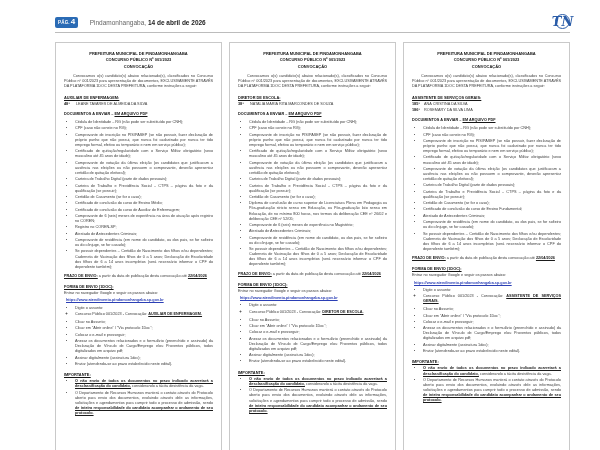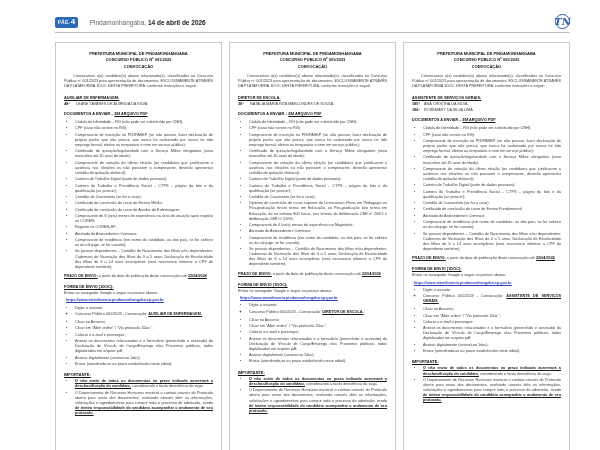--- a/index.html
+++ b/index.html
@@ -17,21 +17,21 @@
   .pagebadge .pb1{font-size:4.5px;font-weight:bold;letter-spacing:.2px;}
   .pagebadge .pb2{font-size:8px;font-weight:bold;line-height:8px;}
   .dateline{font-size:6.5px;color:#666;margin-left:7px;vertical-align:middle;}
   .dateline b{color:#222;}
   .rule{position:absolute;top:32px;left:55px;right:30px;border-top:1px solid #bcbcbc;}
   .logo{position:absolute;right:0;top:1px;display:flex;align-items:center;gap:3px;}
   .logo .tn{
     width:15px;height:15px;border:1.6px solid #2a5ca8;border-radius:50%;
     display:flex;align-items:center;justify-content:center;background:#fff;
     font-family:"DejaVu Serif",serif;font-style:italic;font-weight:bold;
-    font-size:10px;color:#2a5ca8;box-sizing:border-box;margin-left:8px;
+    font-size:13px;color:#2a5ca8;box-sizing:border-box;margin-left:8px;
   }
   .logo .lname{
     font-family:"DejaVu Serif",serif;font-style:italic;font-weight:bold;
     font-size:10.5px;color:#173a7a;white-space:nowrap;
   }
   
   .cols{position:absolute;top:42px;left:55px;width:515px;height:412px;display:flex;gap:7px;}
   .col{
     flex:1 1 0;background:#fff;border:1px solid #c9c9c9;box-sizing:border-box;
     padding:8px 8px 4px 8px;overflow:hidden;font-size:3.8px;line-height:1.35;

